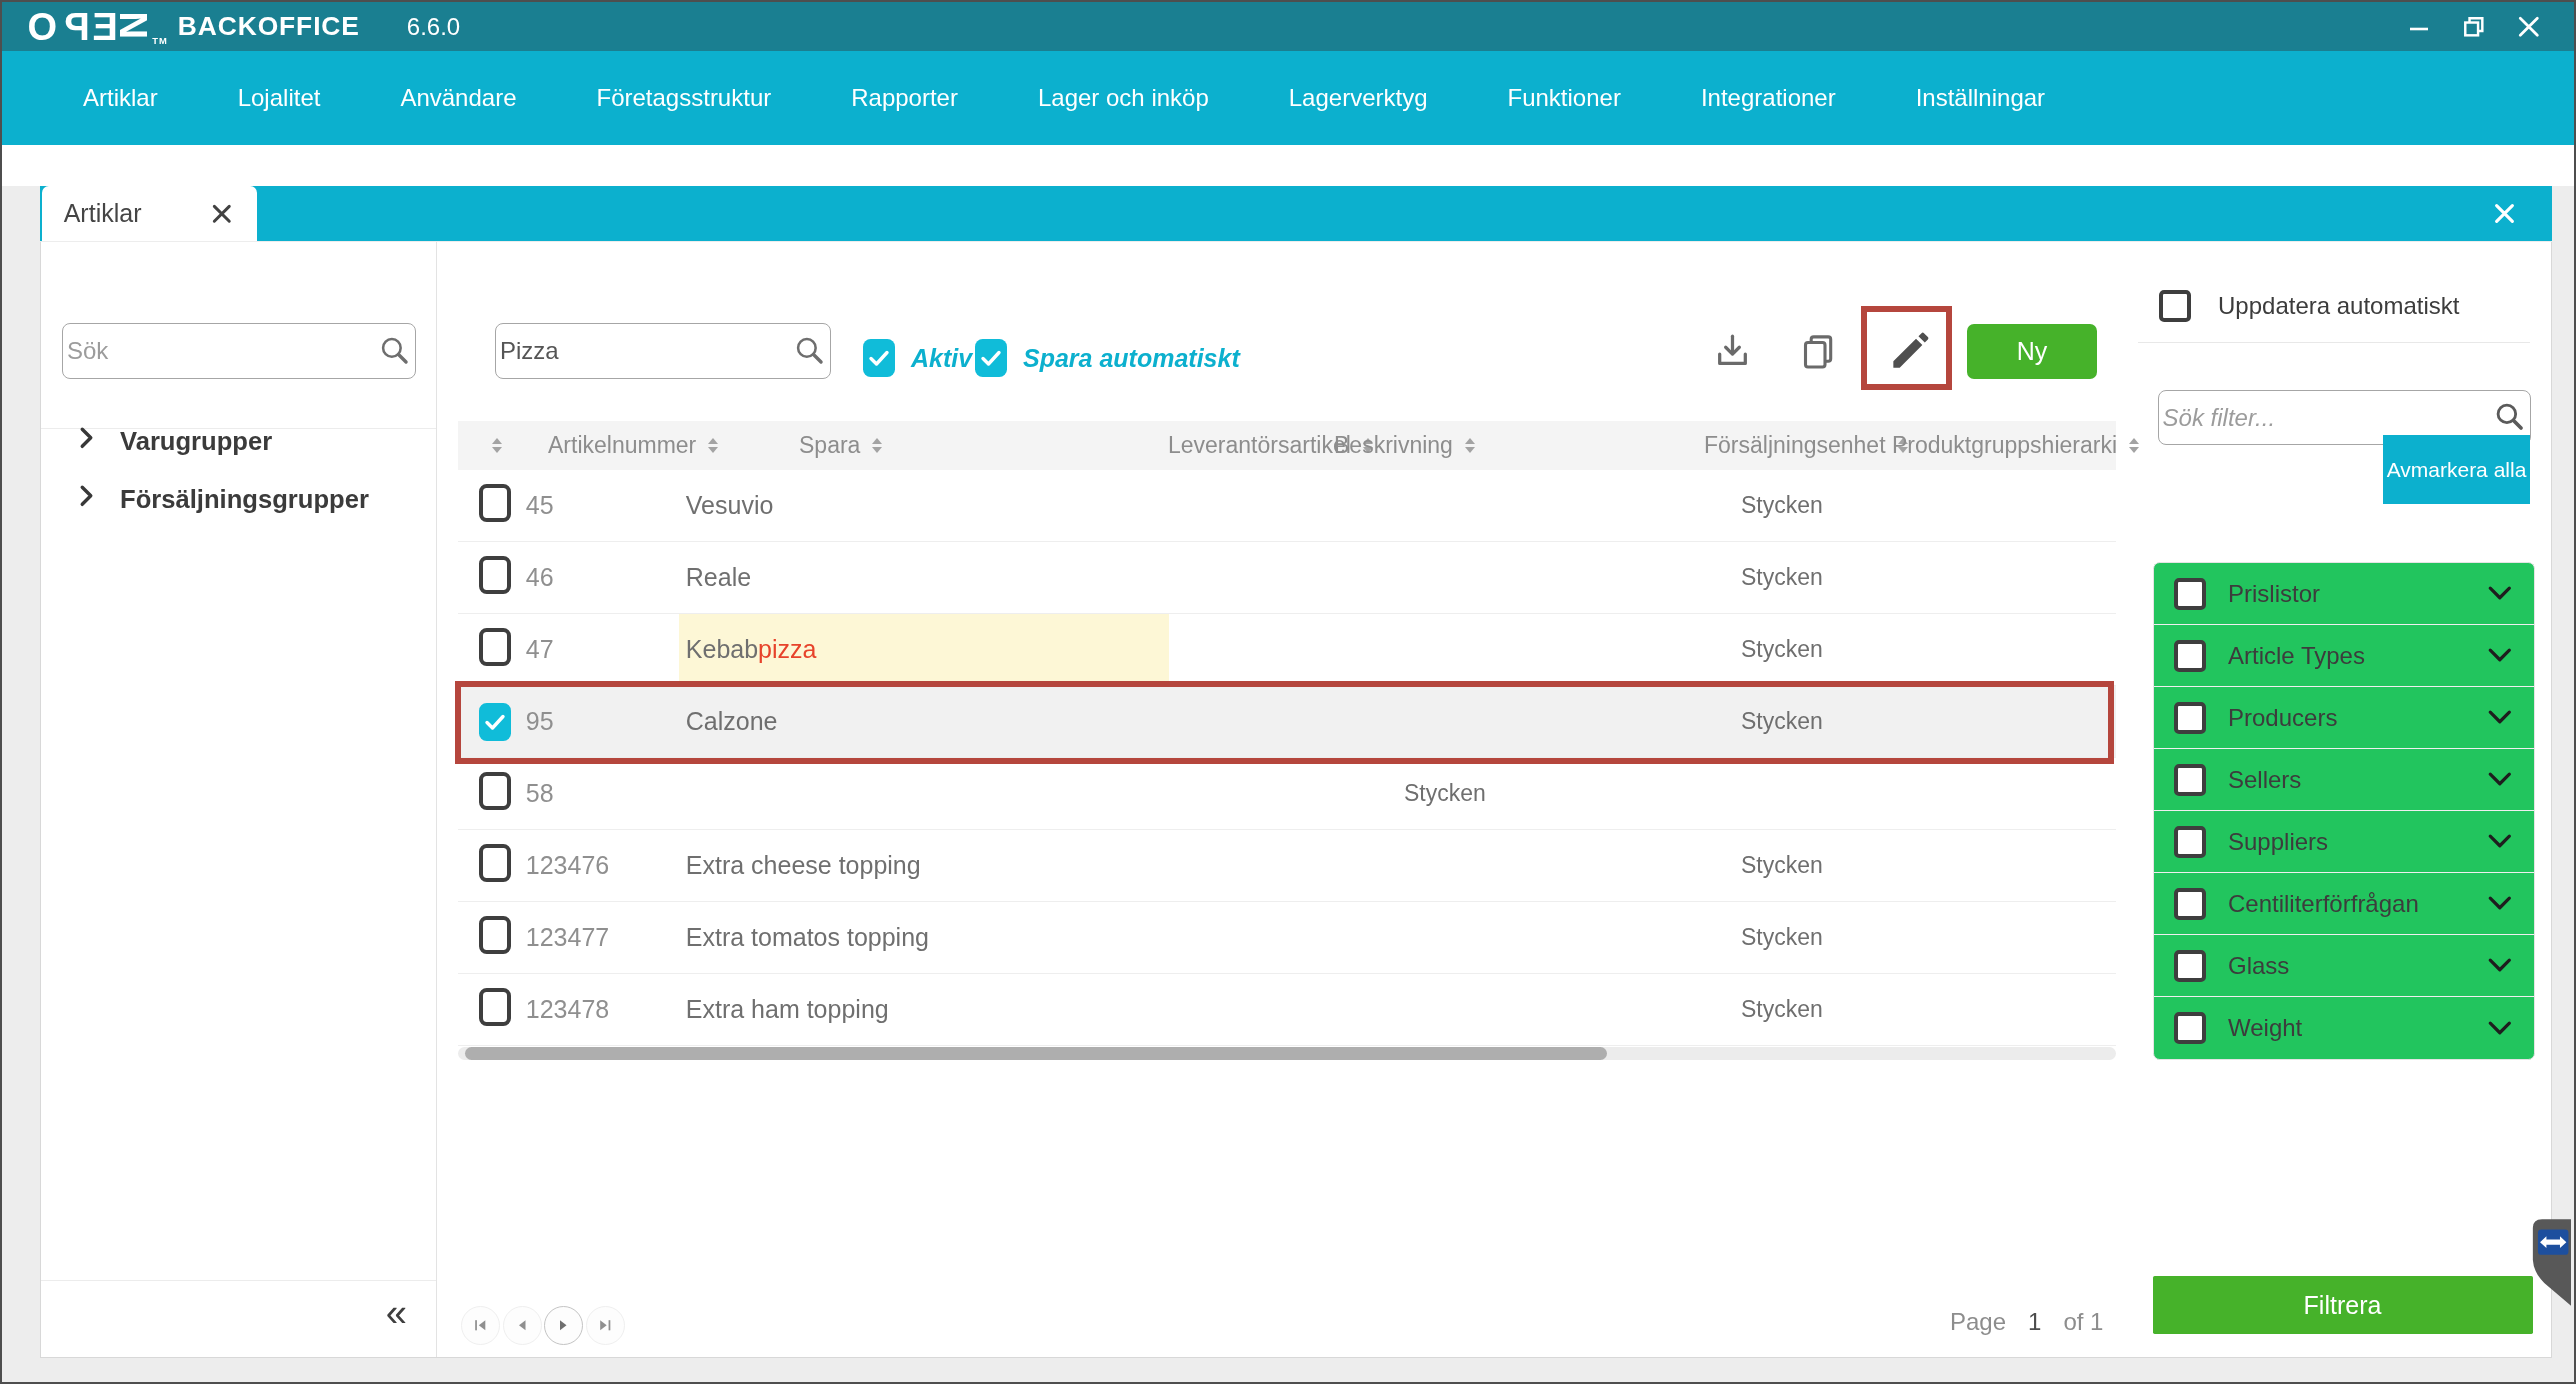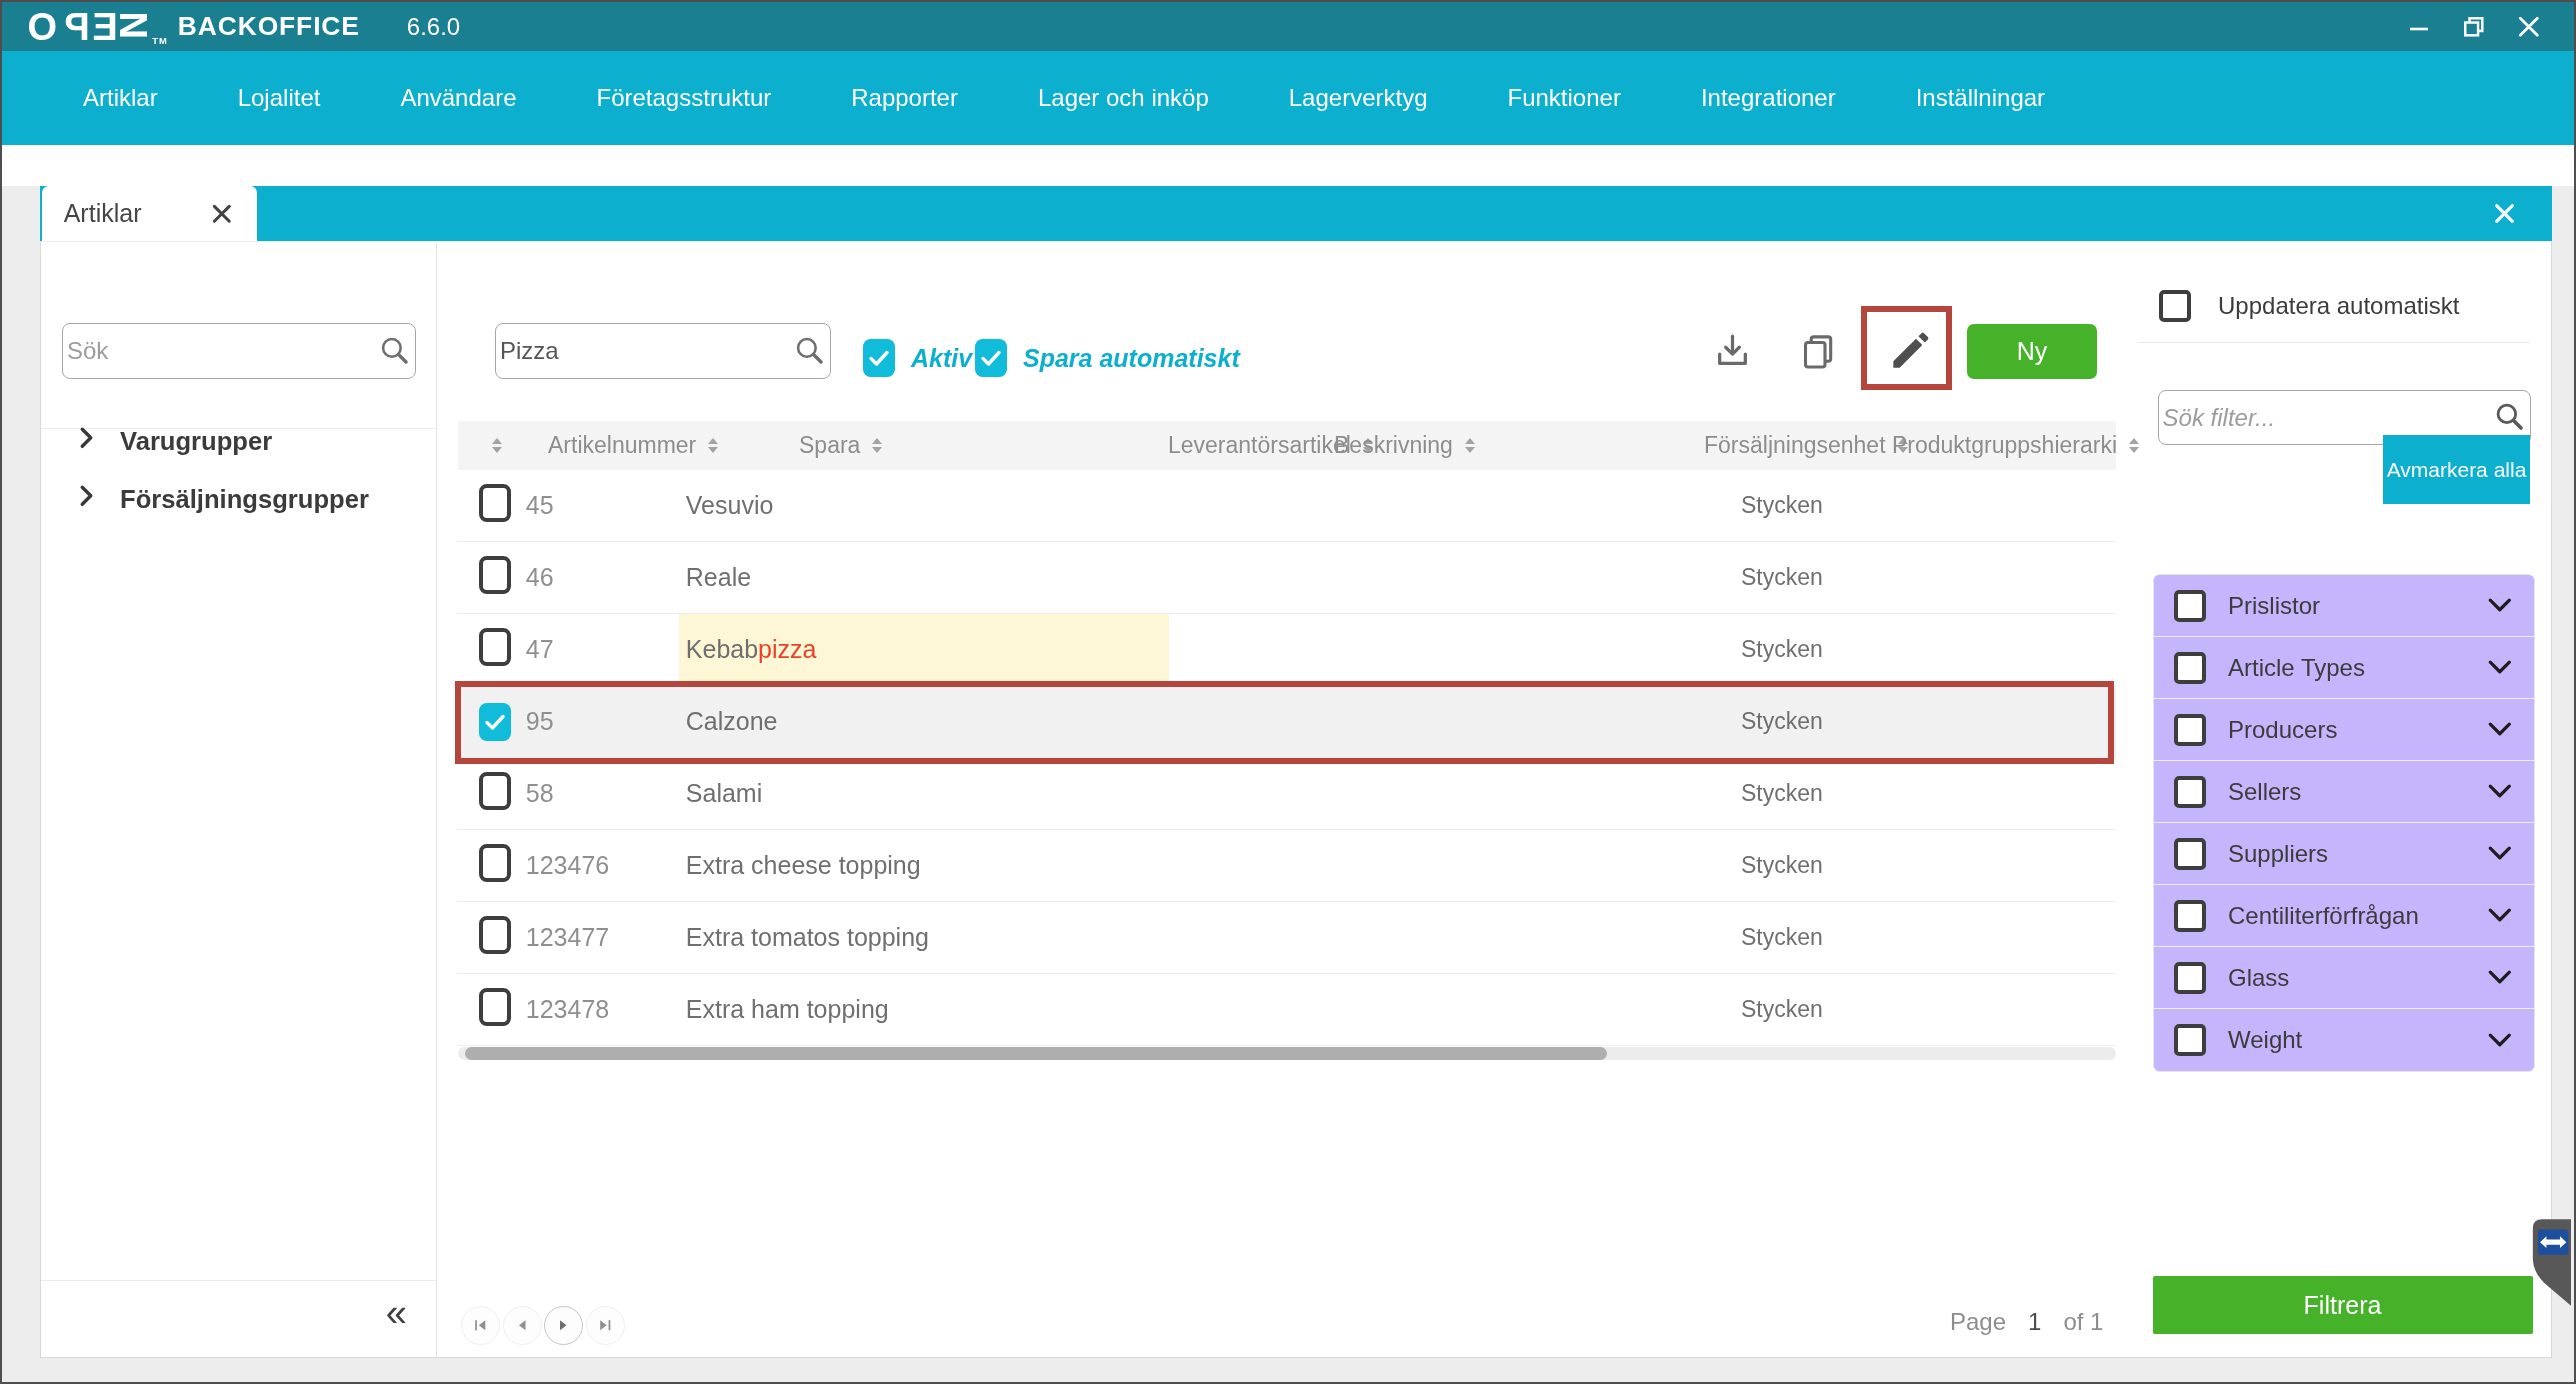--- a/index.html
+++ b/index.html
@@ -110,21 +110,21 @@
   
   .sb-right { position:absolute; left:2097px; top:0; width:415px; height:100%; }
   .ru-row { position:absolute; left:21px; top:48px; display:flex; align-items:center; gap:27px;
             font-size:24px; color:#3c3c3c; white-space:nowrap; }
   .r-div { position:absolute; left:0; width:392px; top:100px; border-top:0.9px solid #e8e8e8; }
   .filter-search { position:absolute; left:19.6px; top:140px; width:373px; height:55px;margin-top:8px; }
   .btn-cyan { position:absolute; top:193px; height:69px; background:#0cb0ce; color:#fff; font-size:21px;
               display:flex; align-items:center; justify-content:center; cursor:pointer; white-space:nowrap; }
   .btn-collapse { left:19.6px; width:215px; }
   .btn-deselect { left:245px; width:147px; }
-  .fcard { position:absolute; left:14.5px; top:332px; width:382px; border:1.7px solid #e4e4e4; border-radius:6.8px; background:#c4b5fd; overflow:hidden; }
+  .fcard { position:absolute; left:14.5px; top:320px; width:382px; border:1.7px solid #e4e4e4; border-radius:6.8px; background:#22c55e; overflow:hidden; }
   .frow { height:62px; display:flex; align-items:center; gap:22px; padding:0 20.5px; border-bottom:0.9px solid #efefef;
           font-size:24px; color:#3c3c3c; cursor:pointer; }
   .frow:last-child { border-bottom:none; }
   .frow .chev { margin-left:auto; display:flex; }
   .btn-filtrera { position:absolute; left:14.5px; top:1034px; width:380px; height:58px; background:#46b22a; color:#fff;
                   font-size:25px; border-radius:1.7px; display:flex; align-items:center; justify-content:center; cursor:pointer; }
 
   
   .annotation { position:absolute; pointer-events:none; border:6.8px solid #b5463d; }
   .ann-edit { left:1859px; top:304px; width:91px; height:84px; }
@@ -380,24 +380,20 @@
               <span class="match"></span>
             </div>
           <div></div>
             <div></div>
           <div class="td-unit">Stycken</div>
           <div></div>
         </div>
         <div class="trow">
           <div class="td-sel"><span class="cb"></span></div>
           <div class="td-num">58</div>
-          <div class="td-name">
-              <span>Salami</span>
-              <span class="match"></span>
-            </div>
           <div></div>
             <div></div>
           <div class="td-unit">Stycken</div>
           <div></div>
         </div>
         <div class="trow">
           <div class="td-sel"><span class="cb"></span></div>
           <div class="td-num">123476</div>
           <div class="td-name">
               <span>Extra cheese topping</span>

